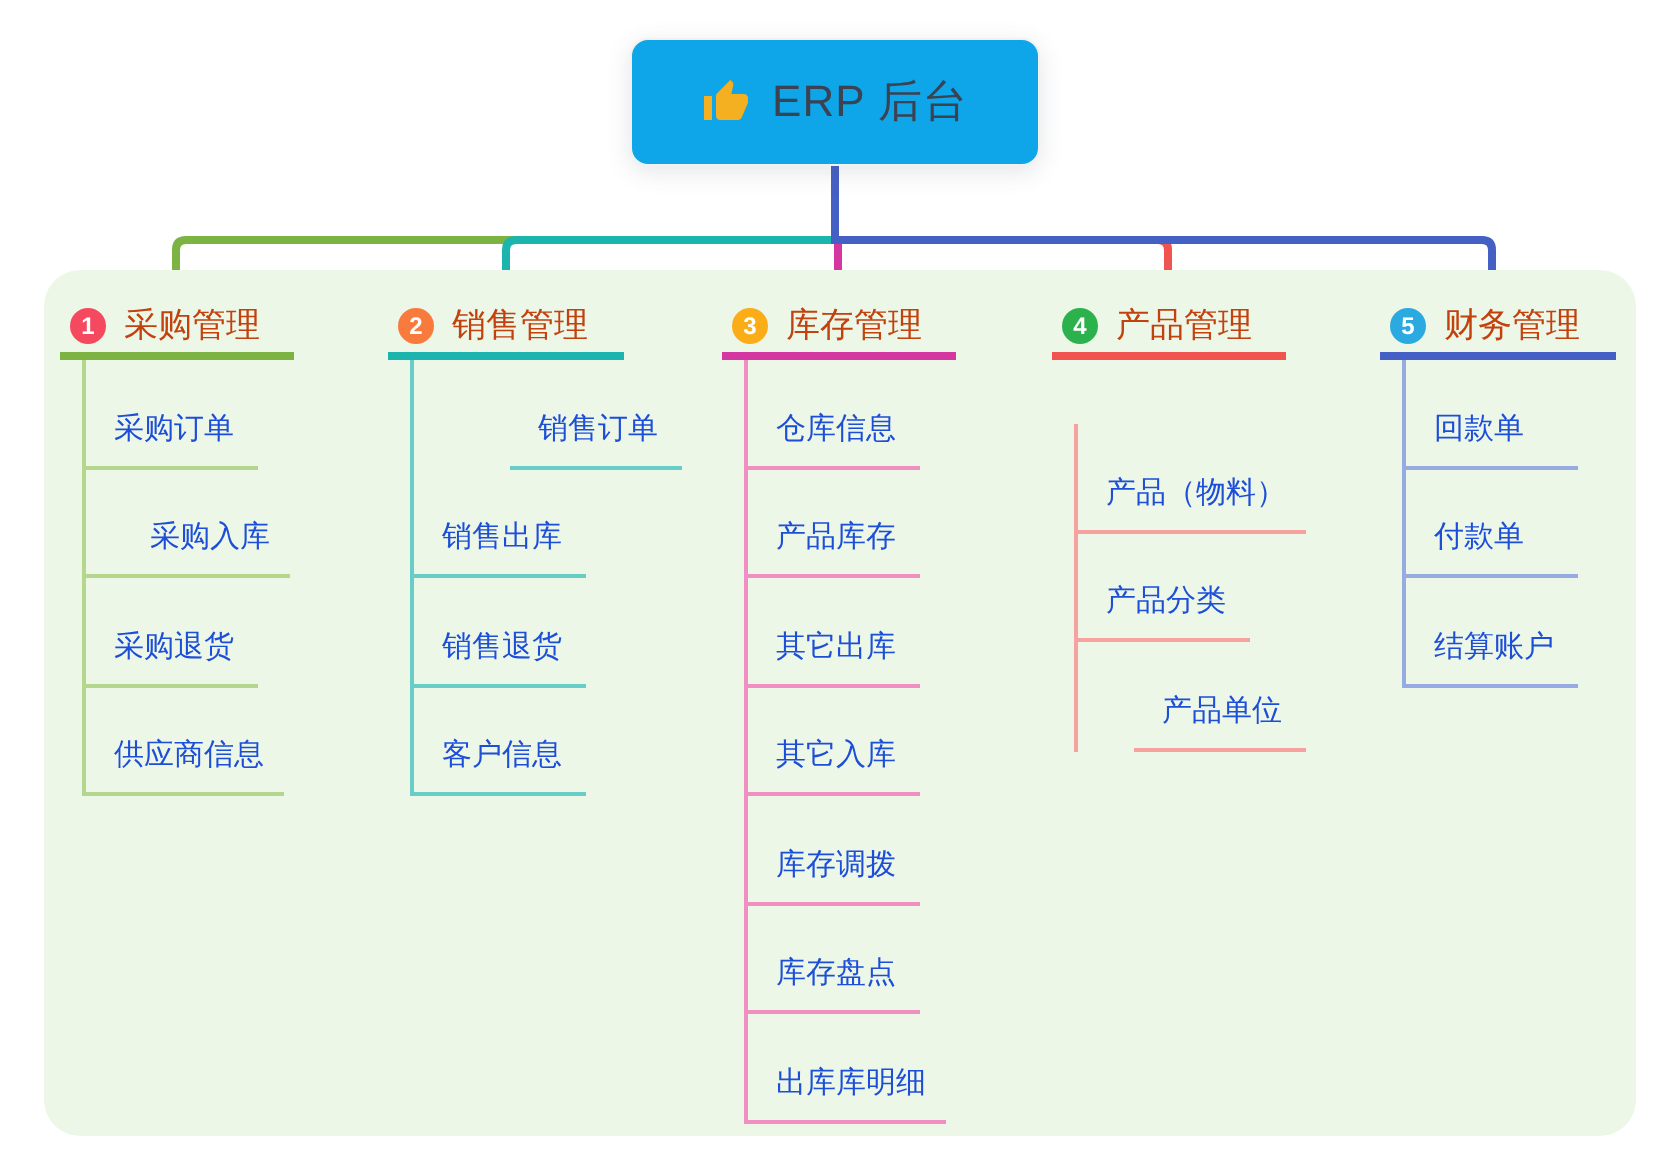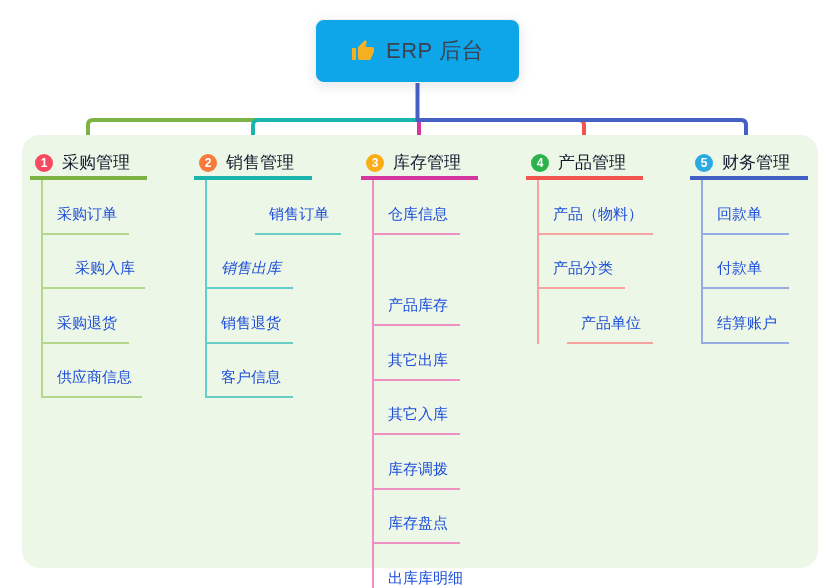--- a/index.html
+++ b/index.html
@@ -31,21 +31,21 @@
   .title-row{
     box-sizing:border-box;height:45px;padding:14px 0 0 5px;
     display:flex;align-items:center;gap:9px;
     border-bottom:4px solid #999;cursor:pointer;
   }
   .badge{
     width:18px;height:18px;border-radius:50%;flex-shrink:0;
     color:#fff;font-size:12px;font-weight:700;line-height:18px;
     display:flex;align-items:center;justify-content:center;
   }
-  .title-label{font-size:17px;color:#0f172a;white-space:nowrap;}
+  .title-label{font-size:17px;color:#c2410c;white-space:nowrap;}
   .items{margin-left:11px;border-left:2px solid #ccc;}
   .item{
     box-sizing:border-box;height:54.5px;min-width:86px;width:max-content;
     display:flex;align-items:flex-end;
     padding:0 10px 9px 14px;border-bottom:2px solid #ccc;
     font-size:15px;color:#1d4ed8;white-space:nowrap;cursor:pointer;
   }
 </style>
 </head>
 <body>
@@ -82,47 +82,47 @@
         <div class="item" style="border-bottom-color: rgb(180, 215, 141);">供应商信息</div>
       </div>
     </div>
     <div class="col" style="left: 194px;">
       <div class="title-row" style="width: 118px; border-bottom-color: rgb(28, 181, 174);">
         <span class="badge" style="background: rgb(248, 122, 60);">2</span>
         <span class="title-label">销售管理</span>
       </div>
       <div class="items" style="border-left-color: rgb(103, 205, 198);">
         <div class="item" style="border-bottom-color: rgb(103, 205, 198); margin-left: 48px;">销售订单</div>
-        <div class="item" style="border-bottom-color: rgb(103, 205, 198); font-style: italic;">销售出库</div>
+        <div class="item" style="border-bottom-color: rgb(103, 205, 198);">销售出库</div>
         <div class="item" style="border-bottom-color: rgb(103, 205, 198);">销售退货</div>
         <div class="item" style="border-bottom-color: rgb(103, 205, 198);">客户信息</div>
       </div>
     </div>
     <div class="col" style="left: 361px;">
       <div class="title-row" style="width: 117px; border-bottom-color: rgb(212, 55, 159);">
         <span class="badge" style="background: rgb(251, 173, 24);">3</span>
         <span class="title-label">库存管理</span>
       </div>
       <div class="items" style="border-left-color: rgb(239, 143, 194);">
         <div class="item" style="border-bottom-color: rgb(239, 143, 194);">仓库信息</div>
-        <div class="item" style="border-bottom-color: rgb(239, 143, 194); margin-top: 37px;">产品库存</div>
+        <div class="item" style="border-bottom-color: rgb(239, 143, 194);">产品库存</div>
         <div class="item" style="border-bottom-color: rgb(239, 143, 194);">其它出库</div>
         <div class="item" style="border-bottom-color: rgb(239, 143, 194);">其它入库</div>
         <div class="item" style="border-bottom-color: rgb(239, 143, 194);">库存调拨</div>
         <div class="item" style="border-bottom-color: rgb(239, 143, 194);">库存盘点</div>
         <div class="item" style="border-bottom-color: rgb(239, 143, 194);">出库库明细</div>
       </div>
     </div>
     <div class="col" style="left: 526px;">
       <div class="title-row" style="width: 117px; border-bottom-color: rgb(241, 83, 79);">
         <span class="badge" style="background: rgb(44, 178, 77);">4</span>
         <span class="title-label">产品管理</span>
       </div>
       <div class="items" style="border-left-color: rgb(247, 162, 158);">
-        <div class="item" style="border-bottom-color: rgb(247, 162, 158);">产品（物料）</div>
+        <div class="item" style="border-bottom-color: rgb(247, 162, 158); margin-top: 32px;">产品（物料）</div>
         <div class="item" style="border-bottom-color: rgb(247, 162, 158);">产品分类</div>
         <div class="item" style="border-bottom-color: rgb(247, 162, 158); margin-left: 28px;">产品单位</div>
       </div>
     </div>
     <div class="col" style="left: 690px;">
       <div class="title-row" style="width: 118px; border-bottom-color: rgb(69, 96, 196);">
         <span class="badge" style="background: rgb(43, 169, 225);">5</span>
         <span class="title-label">财务管理</span>
       </div>
       <div class="items" style="border-left-color: rgb(149, 171, 226);">

